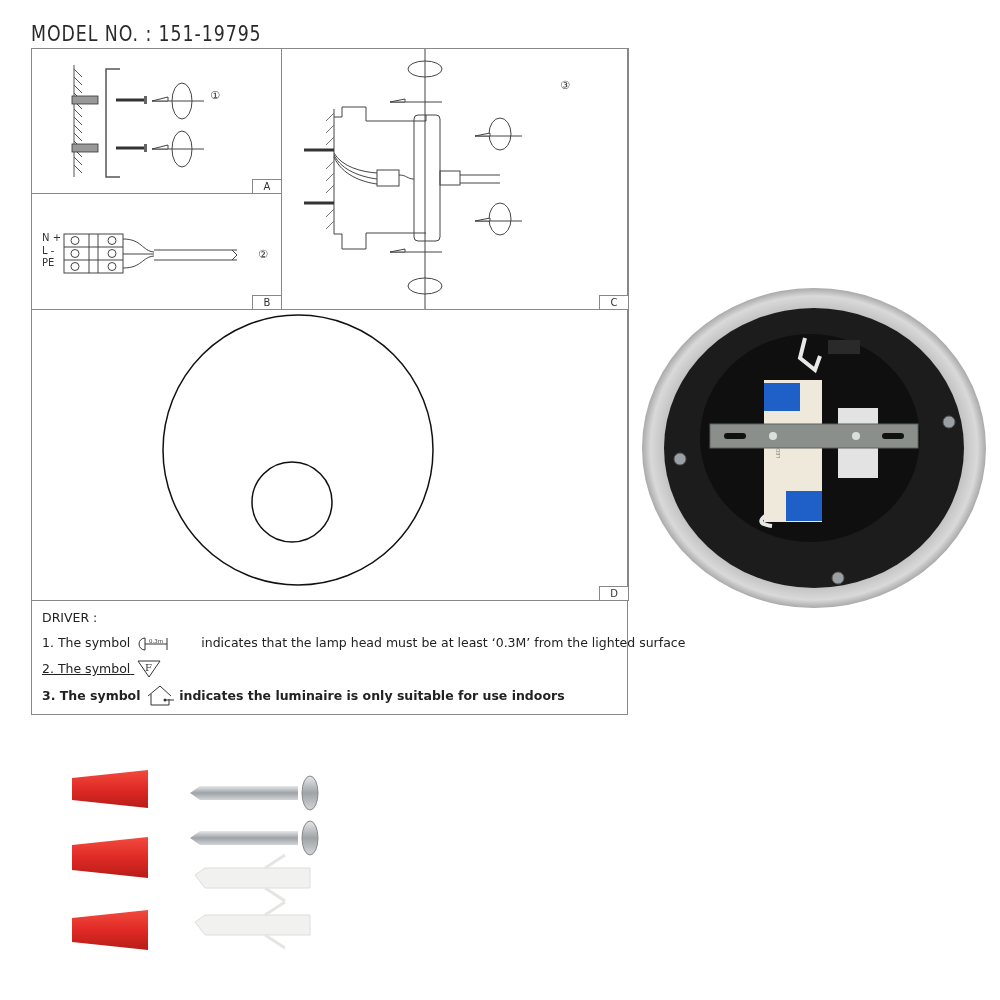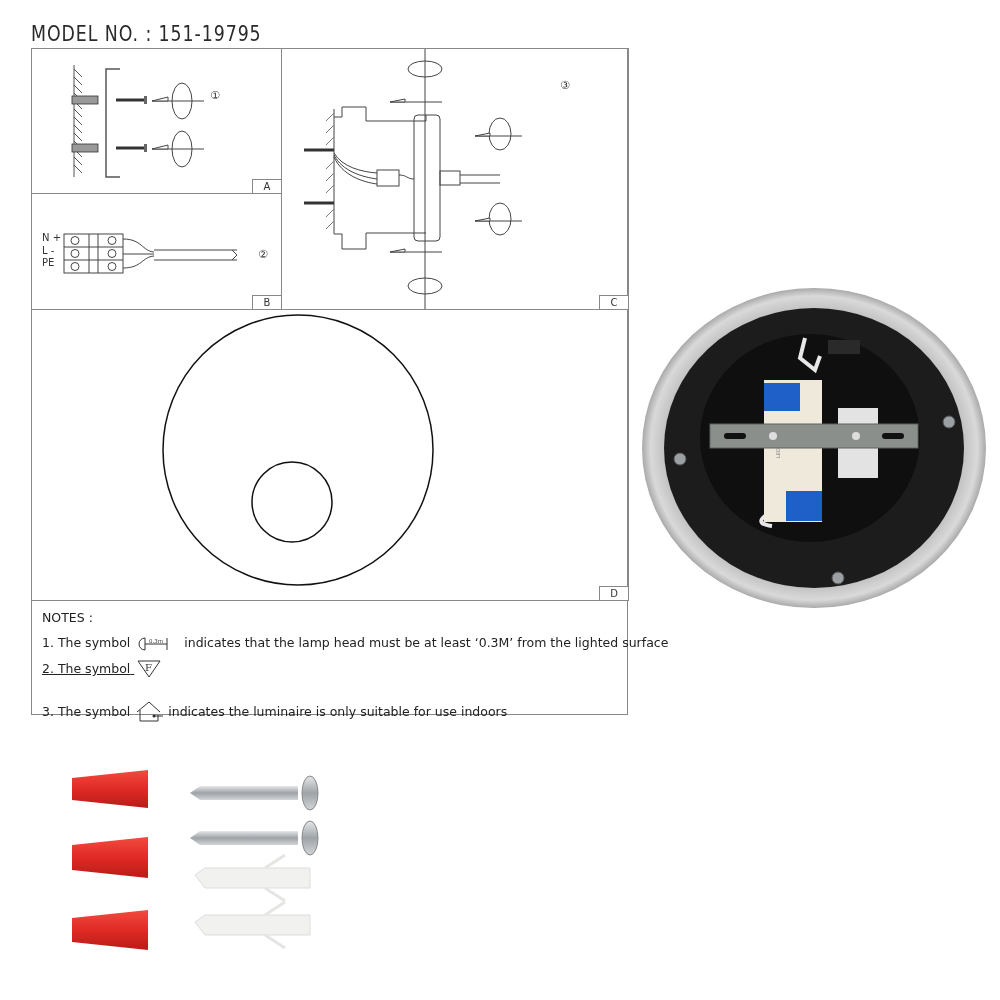--- a/index.html
+++ b/index.html
@@ -157,44 +157,44 @@
 
   <div class="panel" style="left:-1px;top:260px;width:598px;height:292px;">
     <svg width="596" height="290">
       <circle cx="266" cy="140" r="135" fill="none" stroke="#111" stroke-width="1.5"></circle>
       <circle cx="260" cy="192" r="40" fill="none" stroke="#111" stroke-width="1.5"></circle>
     </svg>
     <div class="tag">D</div>
   </div>
 
   <div class="notes">
-    <div class="hdr">NOTES :</div>
+    <div class="hdr">DRIVER :</div>
     <div class="line" style="top:34px;">
       <span>1. The symbol</span>
       <span class="sym">
         <svg width="34" height="16">
             <path d="M8 2 A6 6 0 0 0 8 14" fill="none" stroke="#333"></path>
             <line x1="8" y1="2" x2="8" y2="14" stroke="#333"></line>
             <line x1="8" y1="8" x2="30" y2="8" stroke="#333"></line>
             <line x1="30" y1="2" x2="30" y2="14" stroke="#333"></line>
             <text x="12" y="7" font-size="5.5" fill="#333">0.3m</text>
           </svg>
       </span>
-      <span style="margin-left:6px;">indicates that the lamp head must be at least ‘0.3M’ from the lighted surface</span>
+      <span style="margin-left:23px;">indicates that the lamp head must be at least ‘0.3M’ from the lighted surface</span>
     </div>
     <div class="line" style="top:59px;text-decoration:underline;">
       <span>2. The symbol</span>
       <span class="sym">
         <svg width="24" height="18">
             <polygon points="1,1 23,1 12,17" fill="none" stroke="#333"></polygon>
             <text x="8" y="11" font-size="10" font-family="DejaVu Serif, serif" fill="#333">F</text>
           </svg>
       </span>
     </div>
-    <div class="line" style="top:100px;">
+    <div class="line" style="top:84px;font-weight:bold;">
       <span>3. The symbol</span>
       <span class="sym" style="margin:0;">
         <svg width="30" height="22">
             <path d="M3 11 L15 1 L26 11 M6 9 V20 H24 V14" fill="none" stroke="#333"></path>
             <circle cx="20" cy="15" r="1.5" fill="#333"></circle>
             <line x1="20" y1="15" x2="29" y2="15" stroke="#333"></line>
           </svg>
       </span>
       <span>indicates the luminaire is only suitable for use indoors</span>
     </div>

